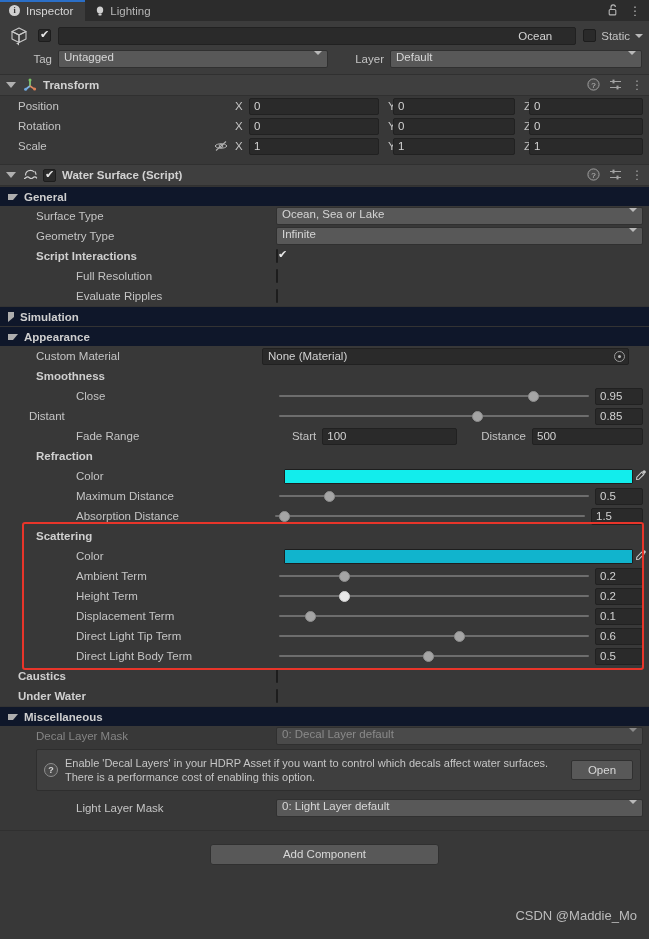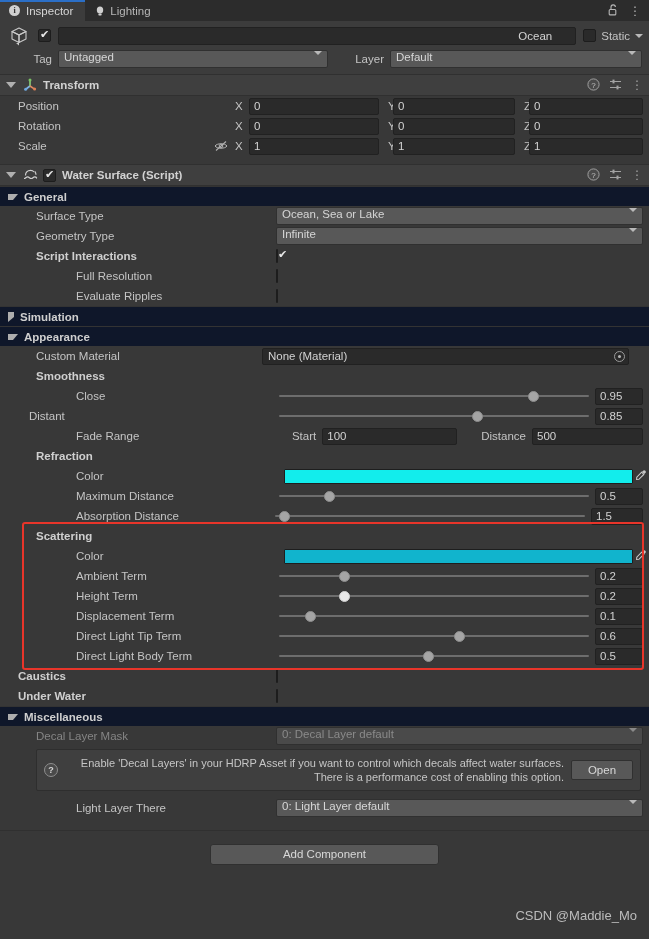--- a/index.html
+++ b/index.html
@@ -157,21 +157,21 @@
   
   .helpbox {
     background: #3f3f3f; border: 1px solid #2e2e2e; border-radius: 2px;
     display: flex; align-items: center; gap: 7px; padding: 6px 7px;
   }
   .help-ico {
     width: 14px; height: 14px; border-radius: 50%; background: #4a4a4a;
     border: 1px solid #8e8e8e; color: #d6d6d6; font-size: 9px; text-align: center;
     line-height: 13px; flex: none; font-weight: bold;
   }
-  .help-txt { font-size: 11px; color: #c6c6c6; line-height: 14px; flex: 1; text-align: right; }
+  .help-txt { font-size: 11px; color: #c6c6c6; line-height: 14px; flex: 1; }
   .openbtn {
     width: 62px; height: 20px; background: #585858; border: 1px solid #303030;
     border-radius: 2px; color: #d8d8d8; font-size: 11.5px; text-align: center;
     line-height: 18px; flex: none;
   }
 
   .addcomp {
     width: 229px; height: 21px; background: #585858; border: 1px solid #303030;
     border-radius: 3px; color: #d8d8d8; font-size: 11.5px; text-align: center;
     line-height: 19px; margin: 0 auto;
@@ -592,21 +592,21 @@
 
     <div style="padding:3px 8px 0 36px">
       <div class="helpbox">
         <span class="help-ico">?</span>
         <span class="help-txt">Enable 'Decal Layers' in your HDRP Asset if you want to control which decals affect water surfaces. There is a performance cost of enabling this option.</span>
         <span class="openbtn">Open</span>
       </div>
     </div>
 
     <div class="row" style="margin-top:7px">
-      <span class="plabel ind3">Light Layer There</span>
+      <span class="plabel ind3">Light Layer Mask</span>
       <span class="fields">
         <span class="popup" style="width:367px;margin-right:6px">
           <span>0: Light Layer default</span>
           <span class="caret"></span>
         </span>
       </span>
     </div>
 
     <div style="height:12px"></div>
     <div class="divider"></div>

